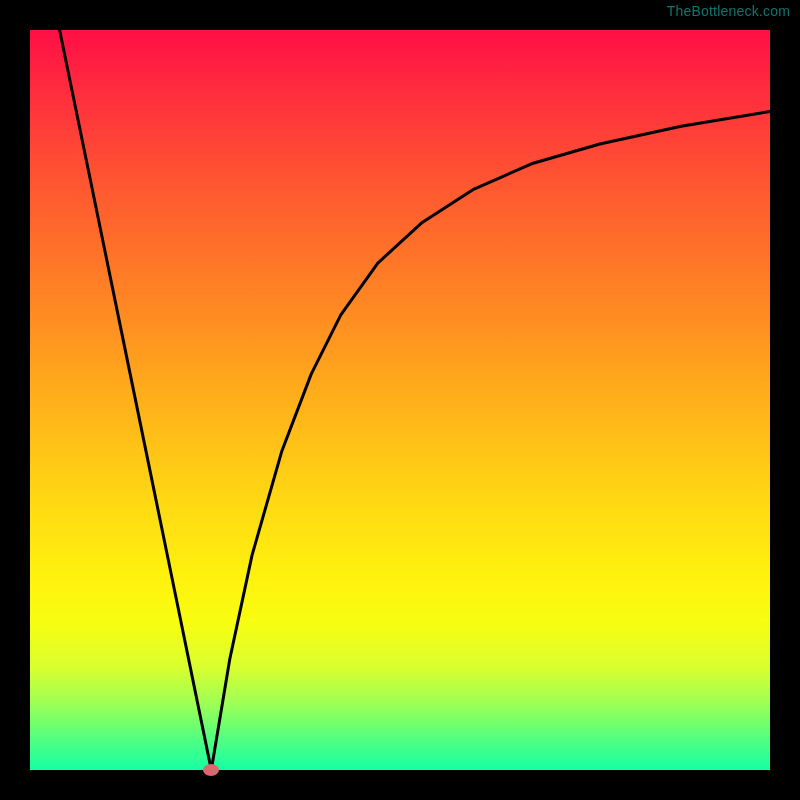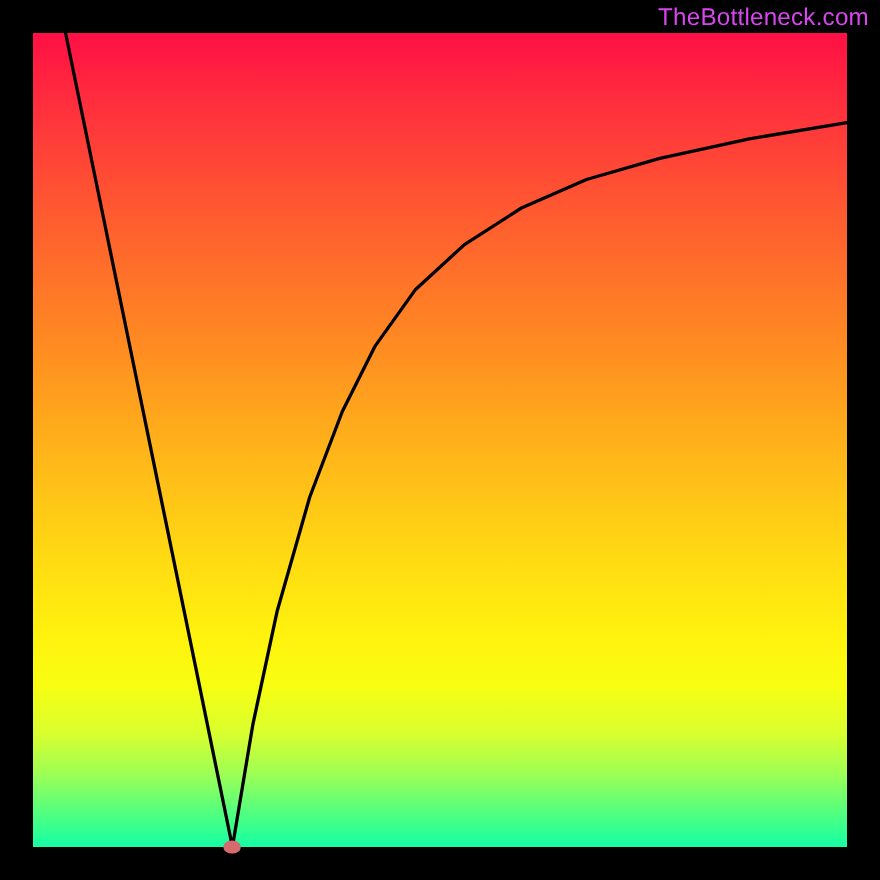--- a/index.html
+++ b/index.html
@@ -31,22 +31,22 @@
       #fff20e 74%,
       #f8fd11 80%,
       #d9ff2e 86%,
       #9eff55 91%,
       #4fff81 96%,
       #15ffa4 100%
     );
   }
   .watermark {
     position: absolute;
-    color: #d946ef;
-    font-size: 22px;
+    color: #0f766e;
+    font-size: 14px;
     font-weight: 500;
     letter-spacing: 0.2px;
     top: 3px;
     right: 10px;
     user-select: none;
   }
   svg.curve {
     position: absolute;
     top: 0;
     left: 0;

